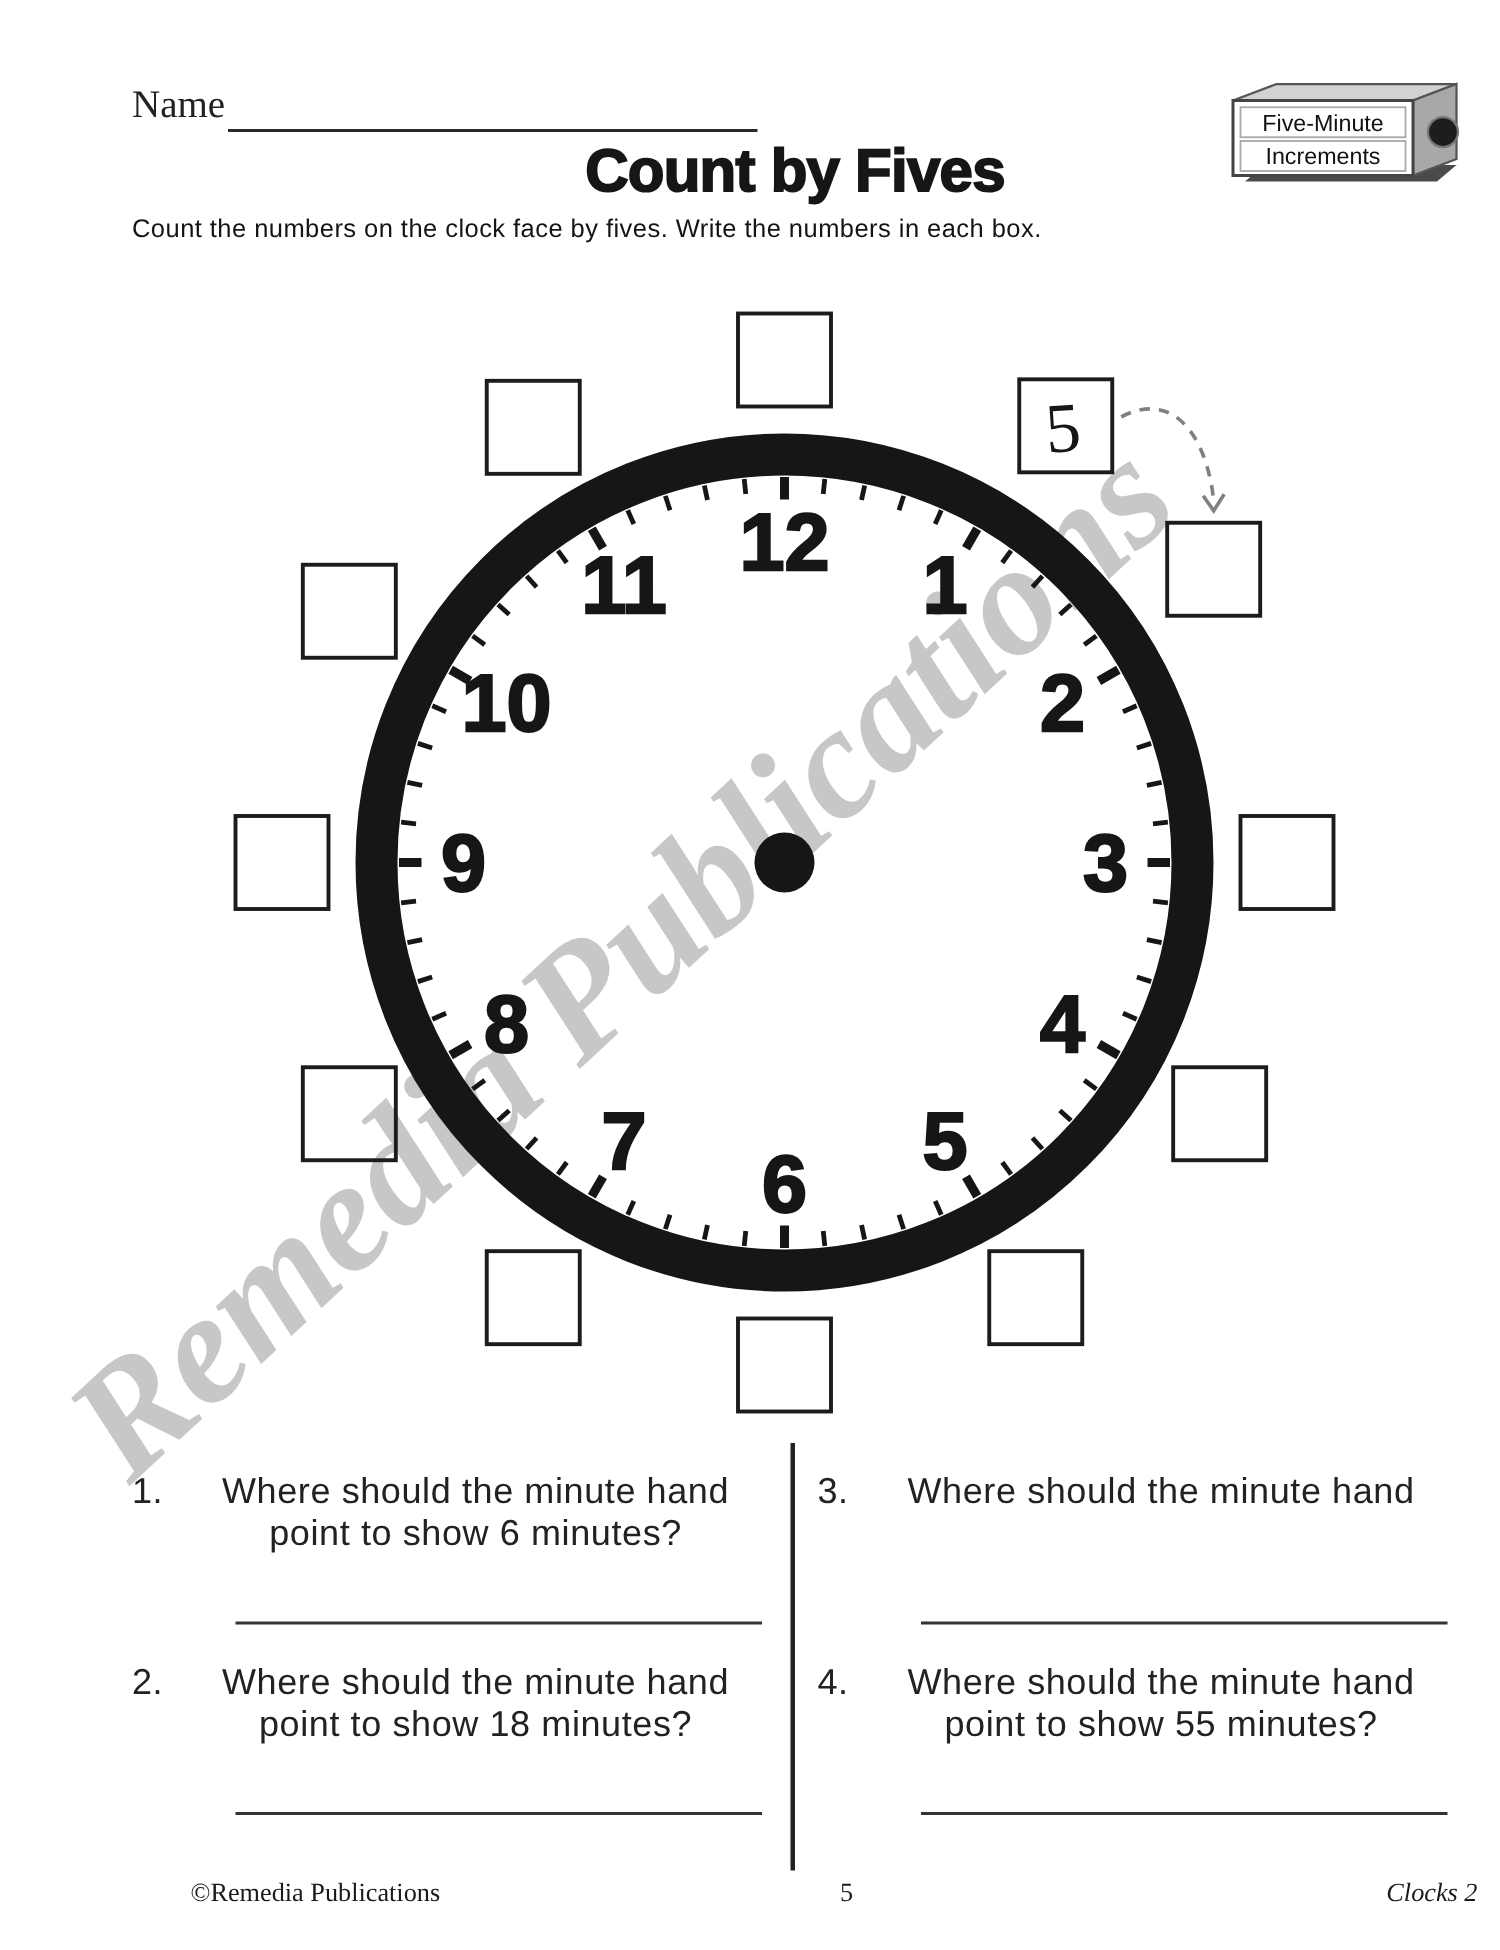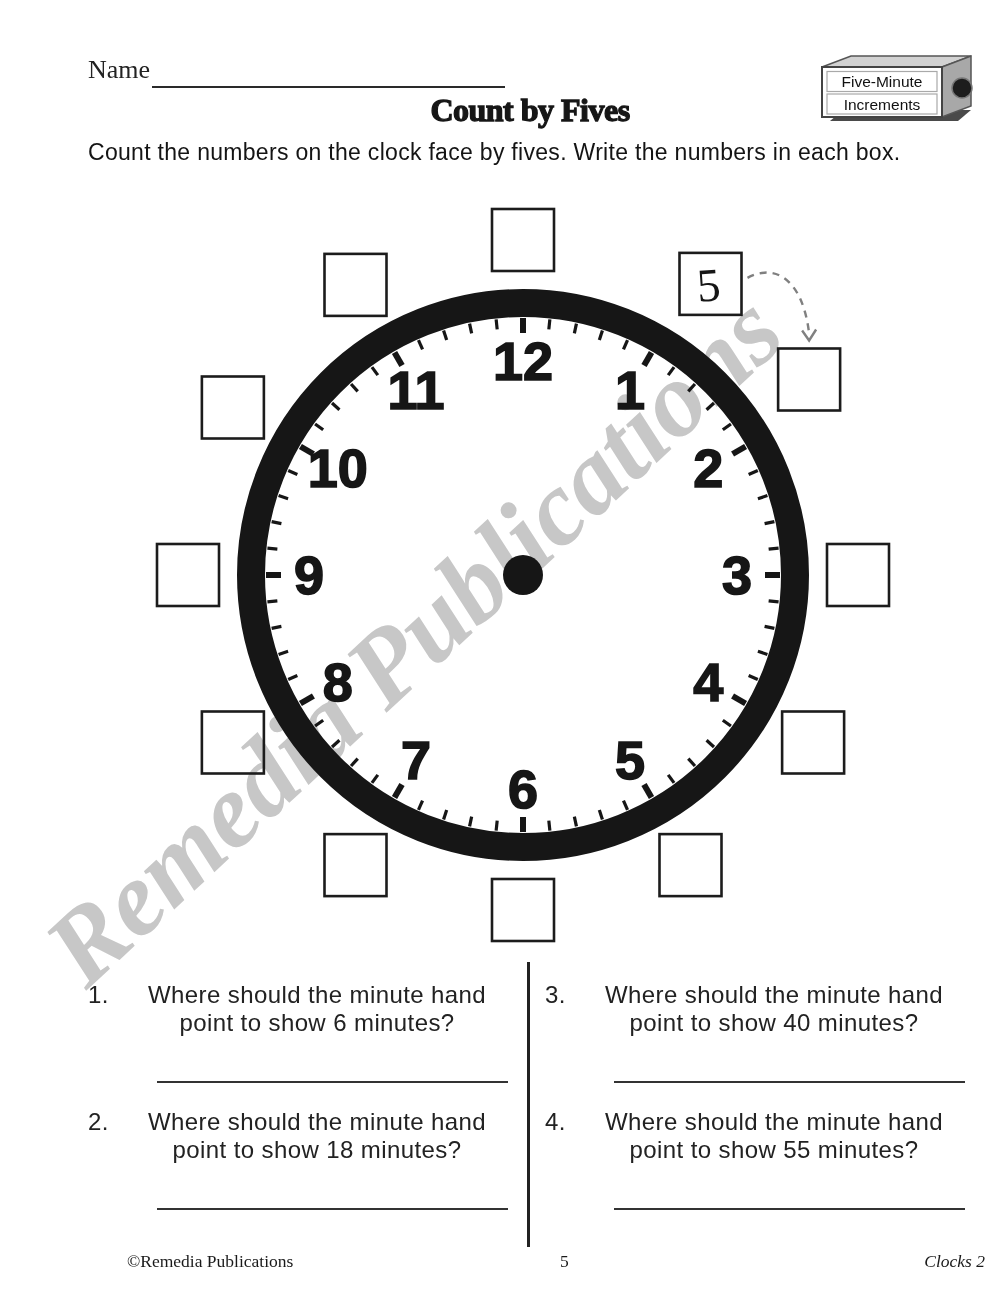--- a/index.html
+++ b/index.html
@@ -3,23 +3,23 @@
 <meta charset="utf-8">
 <style>
   html,body{margin:0;padding:0;background:#fff;}
   .page{position:relative;width:1000px;height:1300px;background:#ffffff;overflow:hidden;
         font-family:"Liberation Sans",sans-serif;color:#161616;padding-left:20px;}
   
   .name-row{position:absolute;left:88px;top:55px;font-family:"Liberation Serif",serif;
             font-size:26px;color:#222;}
   .name-line{position:absolute;left:152px;top:86px;width:353px;border-bottom:2.2px solid #2a2a2a;}
   .title{position:absolute;left:530px;top:92px;transform:translateX(-50%);margin:0;
-         font-size:32px;font-weight:bold;letter-spacing:-0.5px;white-space:nowrap;font-family:Liberation Serif, serif;
+         font-size:40px;font-weight:bold;letter-spacing:-0.5px;white-space:nowrap;
          -webkit-text-stroke:1.3px #161616;}
-  .instructions{position:absolute;left:88px;top:139px;font-size:23px;letter-spacing:0.3px;
+  .instructions{position:absolute;left:88px;top:139px;font-size:17px;letter-spacing:0.3px;
                 line-height:27.5px;color:#141414;white-space:nowrap;}
   .instructions span{display:block;}
   
   .badge{position:absolute;left:818px;top:54px;width:162px;height:74px;}
   .badge text{font-family:"Liberation Sans",sans-serif;font-size:15.5px;fill:#111;}
   
   .watermark{position:absolute;left:106px;top:884px;height:128px;line-height:128px;
              transform:rotate(-42.8deg);transform-origin:0 100%;
              font-family:"Liberation Serif",serif;font-weight:bold;font-style:italic;
              font-size:106px;color:#c7c7c7;white-space:nowrap;z-index:1;}
@@ -179,21 +179,20 @@
       <span>Where should the minute hand</span>
       <span>point to show 18 minutes?</span>
     </div>
     <div class="answer-line"></div>
   </div>
 
   <div class="question q3">
     <span class="qnum">3.</span>
     <div class="qtext">
       <span>Where should the minute hand</span>
-      <span>point to show 40 minutes?</span>
     </div>
     <div class="answer-line"></div>
   </div>
 
   <div class="question q4">
     <span class="qnum">4.</span>
     <div class="qtext">
       <span>Where should the minute hand</span>
       <span>point to show 55 minutes?</span>
     </div>

